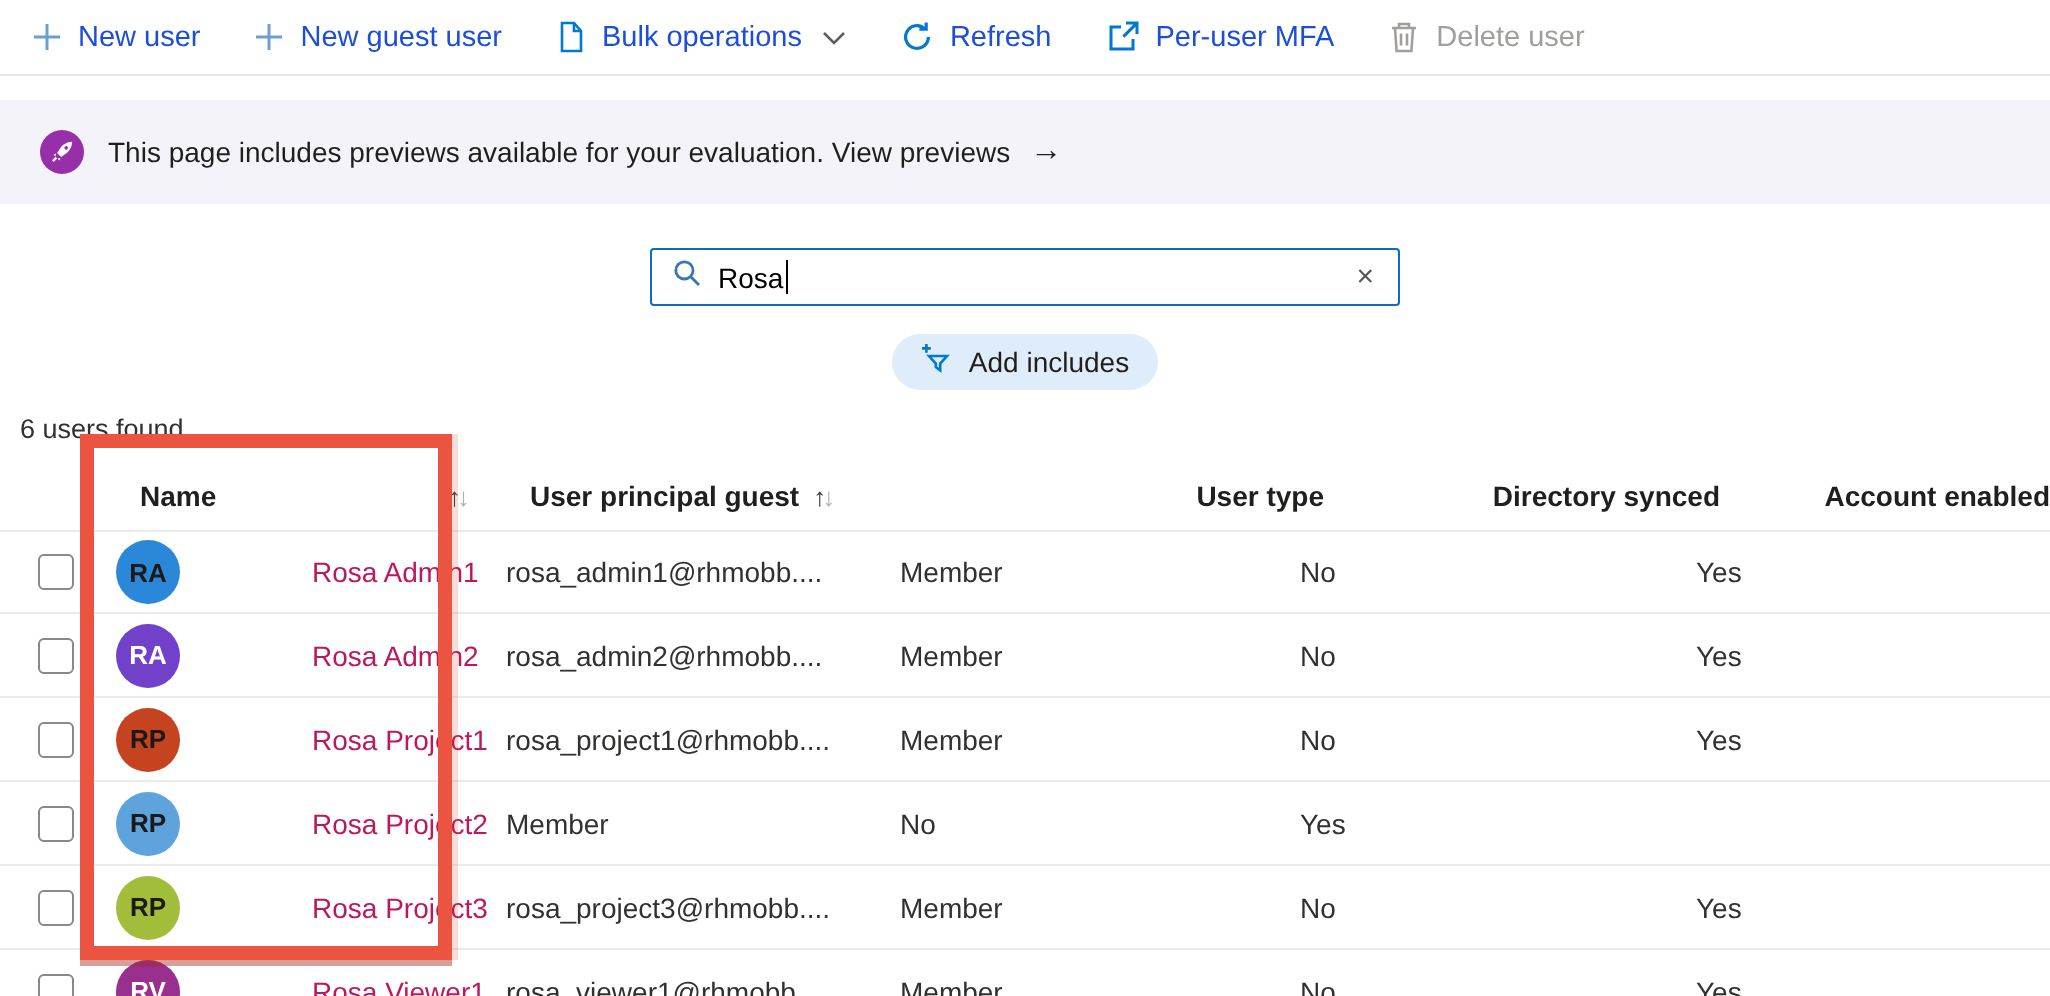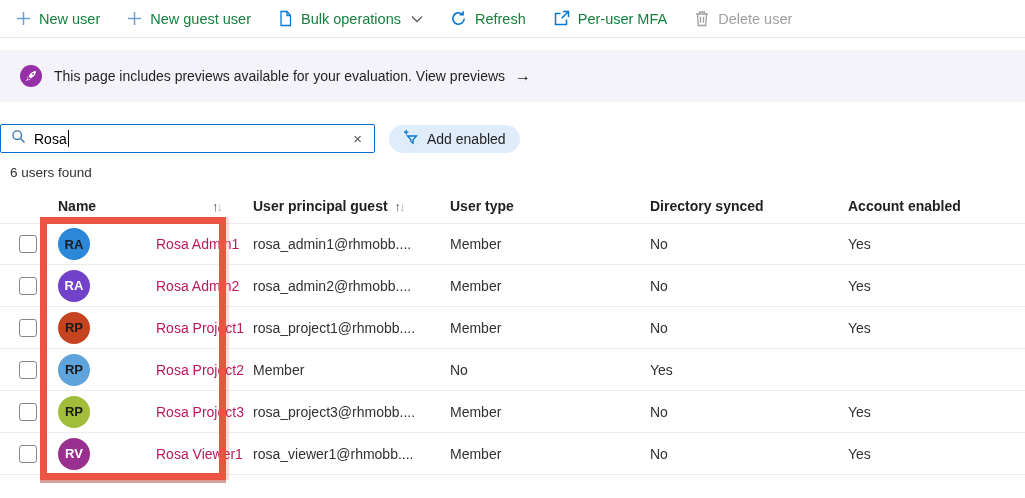--- a/index.html
+++ b/index.html
@@ -9,54 +9,54 @@
     font-family:"Liberation Sans", sans-serif;
     color:#201f1e; position:relative; overflow:hidden;
   }
   
   .toolbar {
     height:38px; display:flex; align-items:center;
     padding-left:16px; gap:27px;
     border-bottom:1px solid #e8e6e4;
   }
   .tb-item { display:flex; align-items:center; gap:8px; font-size:14.5px; cursor:pointer; white-space:nowrap; }
-  .tb-item .lbl { color:#15803d; }
+  .tb-item .lbl { color:#1d4ed8; }
   .tb-item.disabled .lbl { color:#a19f9d; cursor:default; }
   .tb-item svg { display:block; }
   .chev { margin-left:2px; }
   
   .banner {
     margin-top:12px; height:52px; width:100%;
     background:#f5f3fa; display:flex; align-items:center; padding-left:20px;
   }
   .banner-icon {
     width:22px; height:22px; border-radius:50%;
     display:flex; align-items:center; justify-content:center; flex:0 0 auto;
   }
   .banner-text { margin-left:12px; font-size:14px; color:#201f1e; }
   .banner-arrow { margin-left:10px; font-size:16px; color:#201f1e; }
   
-  .search-row { margin-top:22px; display:flex; align-items:center; gap:14px; }
+  .search-row { margin-top:22px; display:flex; align-items:center; gap:14px;flex-direction:column; }
   .search-box {
     width:375px; height:29px; border:1.5px solid #0b6cce; border-radius:2px;
     display:flex; align-items:center; padding:0 10px; background:#fff;
   }
   .search-box .val { font-size:14px; color:#000; margin-left:8px; }
   .caret { display:inline-block; width:1px; height:17px; background:#000; margin-left:1px; vertical-align:middle; }
   .search-clear { margin-left:auto; color:#5a5856; font-size:15px; line-height:1; cursor:pointer; padding:2px; }
   .add-filters {
     height:28px; background:#dfecf9; border-radius:14px;
     display:flex; align-items:center; gap:7px; padding:0 14px;
     font-size:14px; color:#201f1e; cursor:pointer;
   }
   
   .results-count { margin-top:12px; padding-left:10px; font-size:13.5px; color:#323130; }
   
   .grid { display:grid; grid-template-columns:48px 195px 197px 200px 198px 1fr; align-items:center; }
-  .thead { margin-top:9px; height:34px; padding-left:10px; font-weight:bold; font-size:14px; color:#201f1e; }
+  .thead { margin-top:9px; height:34px; padding-left:22px; font-weight:bold; font-size:14px; color:#201f1e;text-align:right; }
   .th-name { display:flex; align-items:center; justify-content:space-between; padding-right:32px; }
   .th-upn { display:flex; align-items:center; gap:7px; }
   .sort { font-weight:normal; font-size:13px; letter-spacing:-2px; }
   .sort .up { color:#3b3a39; }
   .sort .down { color:#b3b0ad; }
   .tbody { }
   .row { height:42px; padding-left:10px; border-bottom:1px solid #ececeb; font-size:14px; color:#323130; cursor:pointer; }
   .row:first-child { border-top:1px solid #ececeb; }
   .checkbox {
     width:18px; height:18px; margin-left:9px;
@@ -161,21 +161,21 @@
         </svg></span>
     <span class="val">Rosa</span>
       <span class="caret"></span>
     <span class="search-clear">×</span>
   </div>
   <div class="add-filters">
     <span><svg width="17" height="17" viewBox="0 0 17 17">
           <path d="M3.2 1v4.4M1 3.2h4.4" stroke="#0078d4" stroke-width="1.3" fill="none"></path>
           <path d="M4.5 7h9l-3.4 3.8v3.4l-2.2-1.7v-1.7z" stroke="#0078d4" stroke-width="1.3" fill="none"></path>
         </svg></span>
-    <span>Add enabled</span>
+    <span>Add includes</span>
   </div>
 </div>
 
 <div class="results-count">6 users found</div>
 
 <div class="grid thead">
   <div></div>
   <div class="th-name">
     <span>Name</span>
     <span class="sort"><span class="up">↑</span><span class="down">↓</span></span>

